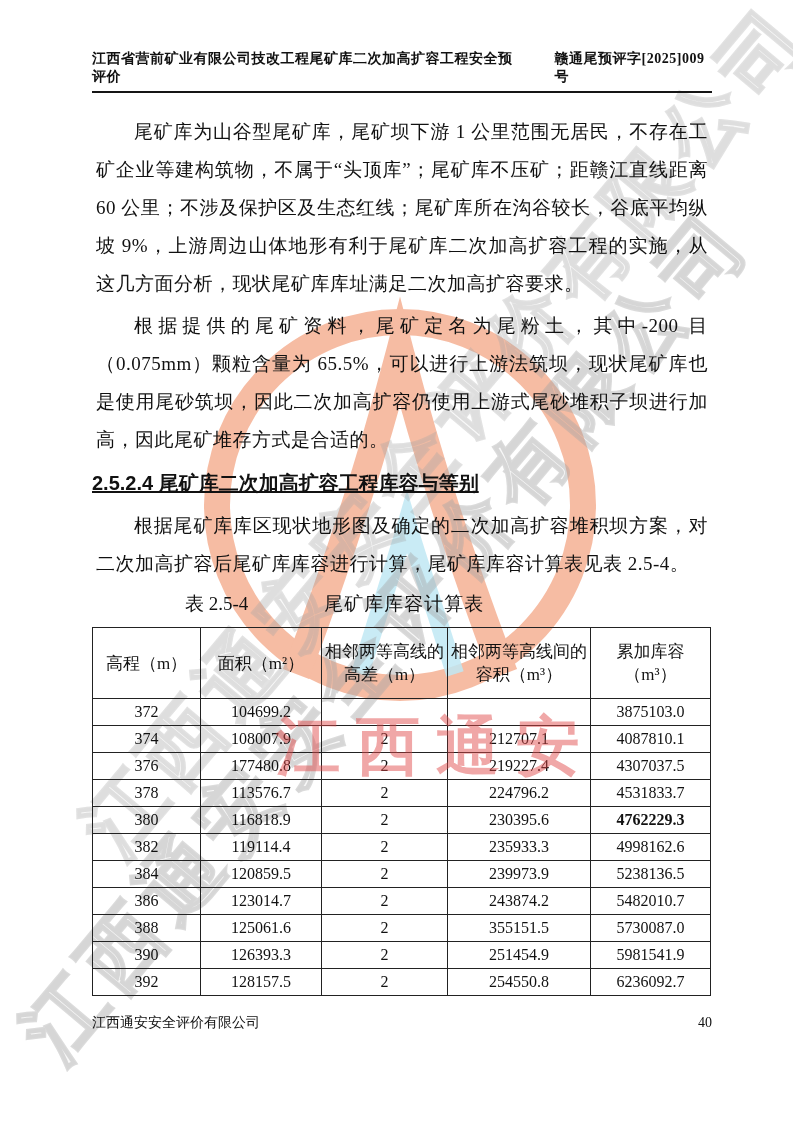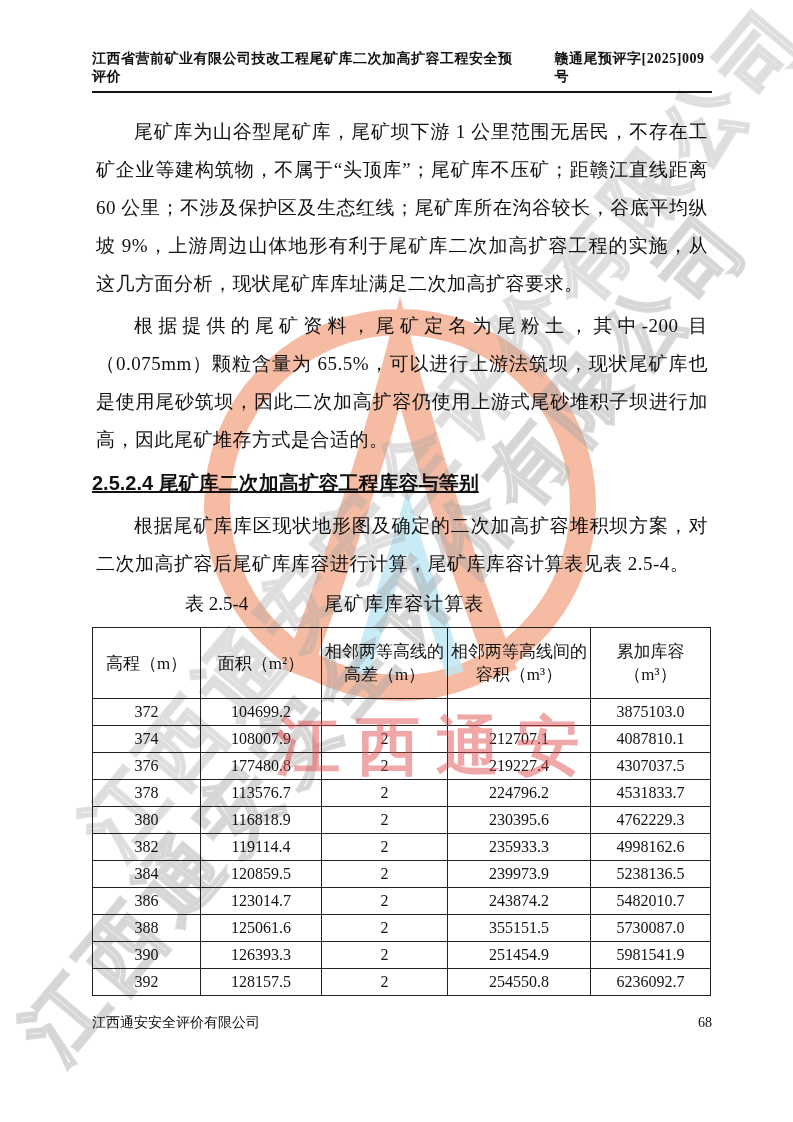--- a/index.html
+++ b/index.html
@@ -144,21 +144,21 @@
             <td>113576.7</td>
             <td>2</td>
             <td>224796.2</td>
             <td>4531833.7</td>
           </tr>
           <tr>
             <td style="font-weight: normal;">380</td>
             <td>116818.9</td>
             <td>2</td>
             <td>230395.6</td>
-            <td style="font-weight: normal;">4762229.3</td>
+            <td style="font-weight: bold;">4762229.3</td>
           </tr>
           <tr>
             <td>382</td>
             <td>119114.4</td>
             <td>2</td>
             <td>235933.3</td>
             <td>4998162.6</td>
           </tr>
           <tr>
             <td>384</td>
@@ -193,17 +193,17 @@
             <td>128157.5</td>
             <td>2</td>
             <td>254550.8</td>
             <td>6236092.7</td>
           </tr>
         </tbody>
     </table>
 
     <div class="doc-footer">
       <span>江西通安安全评价有限公司</span>
-      <span>68</span>
+      <span>40</span>
     </div>
 
   </div>
 </div>
 
 </body></html>

